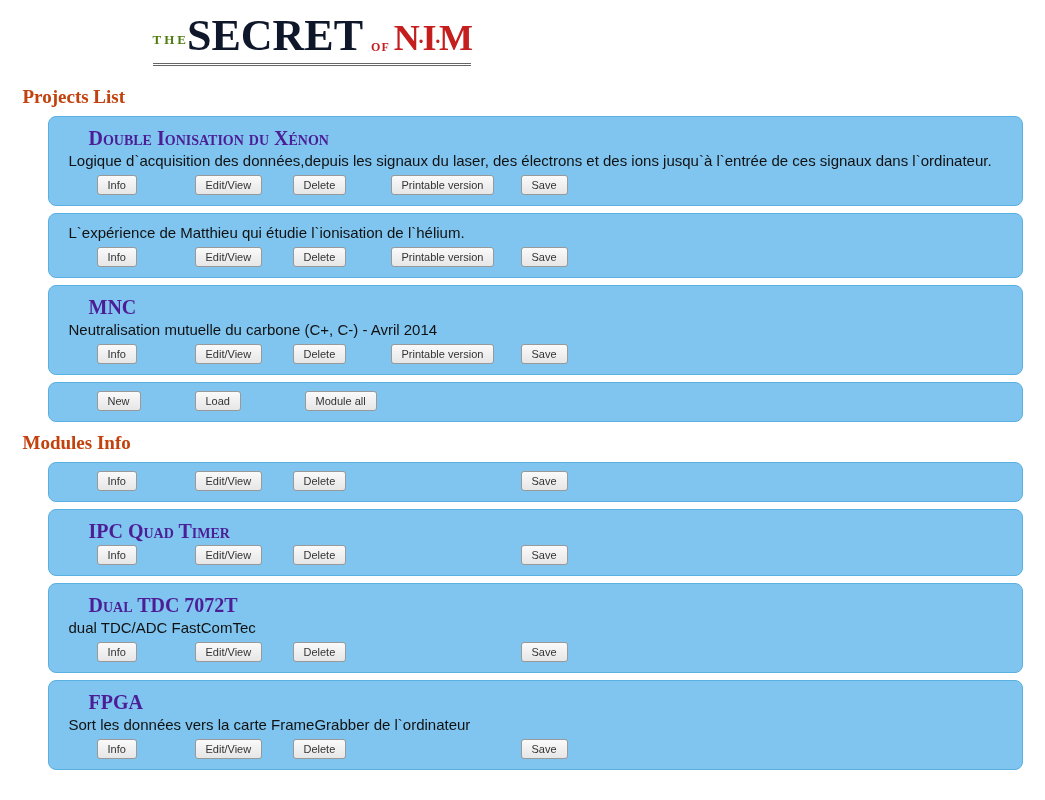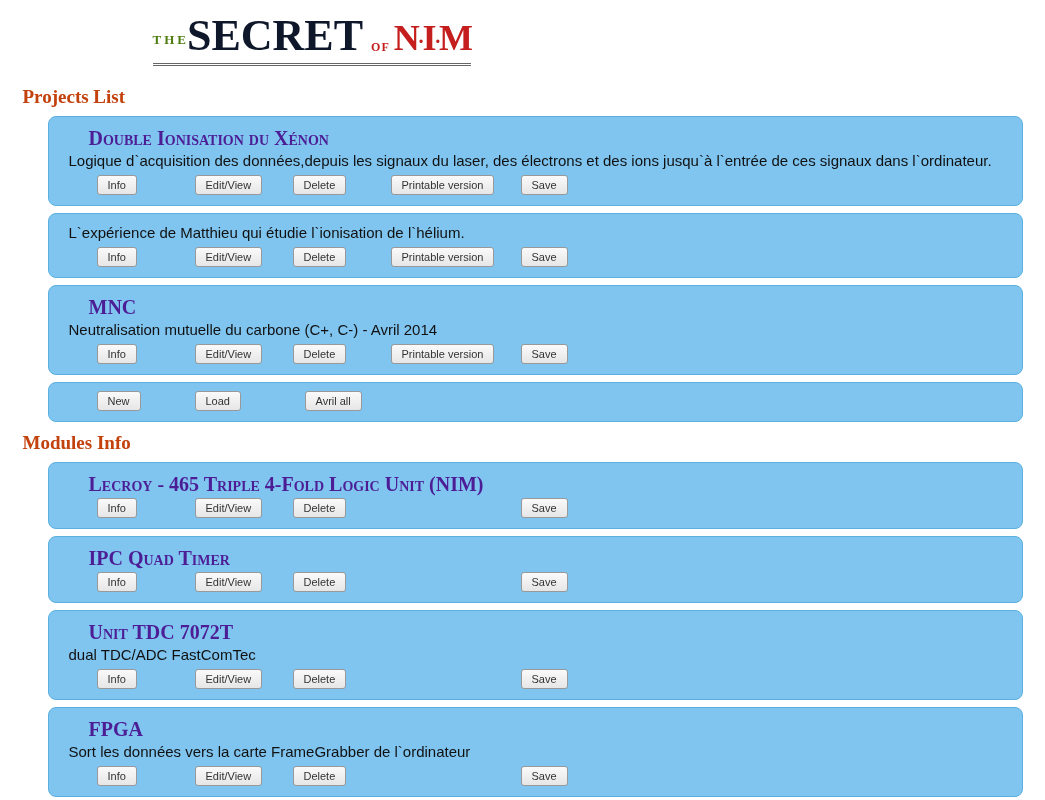--- a/index.html
+++ b/index.html
@@ -76,49 +76,48 @@
           <div class="btn-cell"><button class="act">Edit/View</button></div>
           <div class="btn-cell"><button class="act">Delete</button></div>
           <div class="btn-cell wide"><button class="act">Printable version</button></div>
           <div class="btn-cell"><button class="act">Save</button></div>
         </div>
       </div>
       <div class="card">
         <div class="btn-row">
           <div class="btn-cell"><button class="act">New</button></div>
           <div class="btn-cell" style="width:110px"><button class="act">Load</button></div>
-          <div class="btn-cell"><button class="act">Avril all</button></div>
+          <div class="btn-cell"><button class="act">Module all</button></div>
         </div>
       </div>
     </div>
 
   <div class="section-title">Modules Info</div>
   <div class="card-list" id="modules-list">
       <div class="card">
-        <div class="card-title">Lecroy - 465 Triple 4-Fold Logic Unit (NIM)</div>
         <div class="btn-row">
           <div class="btn-cell"><button class="act">Info</button></div>
           <div class="btn-cell"><button class="act">Edit/View</button></div>
           <div class="btn-cell"><button class="act">Delete</button></div>
           <div class="btn-cell wide"></div>
           <div class="btn-cell"><button class="act">Save</button></div>
         </div>
       </div>
       <div class="card">
         <div class="card-title">IPC Quad Timer</div>
         <div class="btn-row">
           <div class="btn-cell"><button class="act">Info</button></div>
           <div class="btn-cell"><button class="act">Edit/View</button></div>
           <div class="btn-cell"><button class="act">Delete</button></div>
           <div class="btn-cell wide"></div>
           <div class="btn-cell"><button class="act">Save</button></div>
         </div>
       </div>
       <div class="card">
-        <div class="card-title">Unit TDC 7072T</div>
+        <div class="card-title">Dual TDC 7072T</div>
         <div class="card-desc">dual TDC/ADC FastComTec</div>
         <div class="btn-row">
           <div class="btn-cell"><button class="act">Info</button></div>
           <div class="btn-cell"><button class="act">Edit/View</button></div>
           <div class="btn-cell"><button class="act">Delete</button></div>
           <div class="btn-cell wide"></div>
           <div class="btn-cell"><button class="act">Save</button></div>
         </div>
       </div>
       <div class="card">

